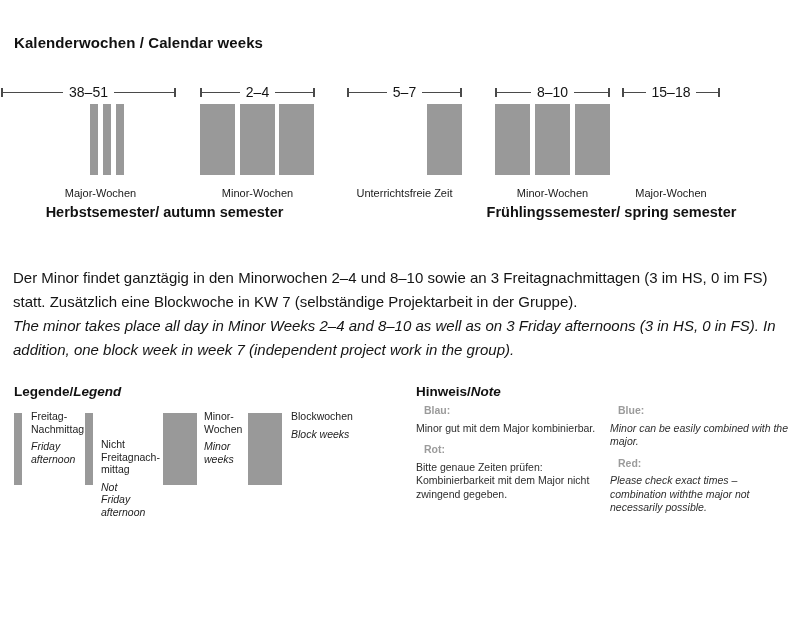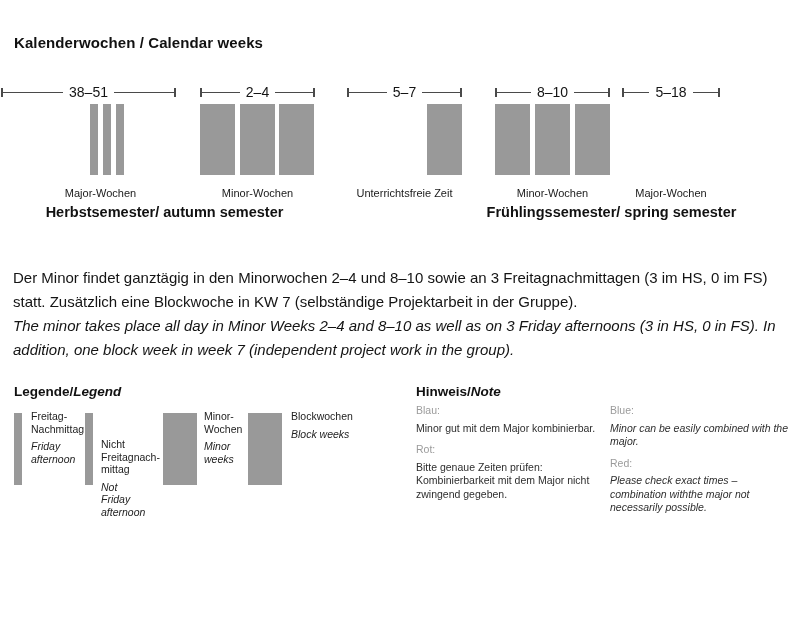--- a/index.html
+++ b/index.html
@@ -72,21 +72,21 @@
   .lt1{left:31px;width:62px;}
   .lt2{left:101px;width:66px;margin-top:28px;}
   .lt3{left:204px;width:58px;}
   .lt4{left:291px;width:92px;}
 
   
   .notes-title{left:416px;}
   .ncol{position:absolute;top:404px;font-size:10.5px;line-height:13.5px;color:#333;}
   .ncol-de{left:416px;width:192px;}
   .ncol-en{left:610px;width:182px;}
-  .ncol .nlabel{color:var(--muted);margin:0 0 4px 0;}
+  .ncol .nlabel{color:var(--muted);margin:0 0 4px 8px;font-weight:bold;}
   .ncol .ntext{margin:0 0 8px 0;color:#2e2e2e;}
   .ncol-en .ntext{font-style:italic;}
 </style>
 </head>
 <body>
 
 <div class="canvas">
 
   <div class="page-title">Kalenderwochen / Calendar weeks</div>
 
@@ -114,21 +114,21 @@
   <div class="bracket bk4">
     <span class="tick"></span>
       <span class="bline"></span>
     <span class="blabel">8–10</span>
     <span class="bline"></span>
       <span class="tick"></span>
   </div>
   <div class="bracket bk5">
     <span class="tick"></span>
       <span class="bline"></span>
-    <span class="blabel">5–18</span>
+    <span class="blabel">15–18</span>
     <span class="bline"></span>
       <span class="tick"></span>
   </div>
 
   <div class="bars bars1">
       <div class="bar thin"></div>
       <div class="bar thin"></div>
       <div class="bar thin"></div>
     </div>
   <div class="bars bars2">

